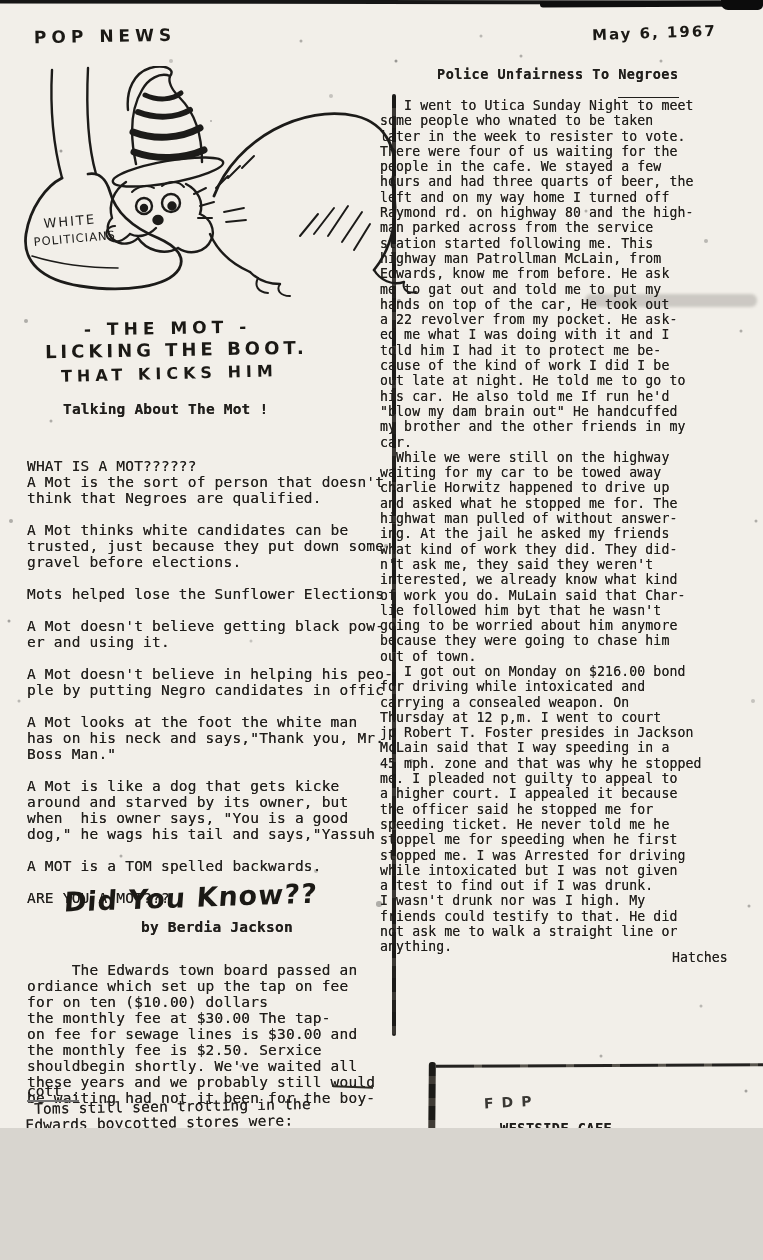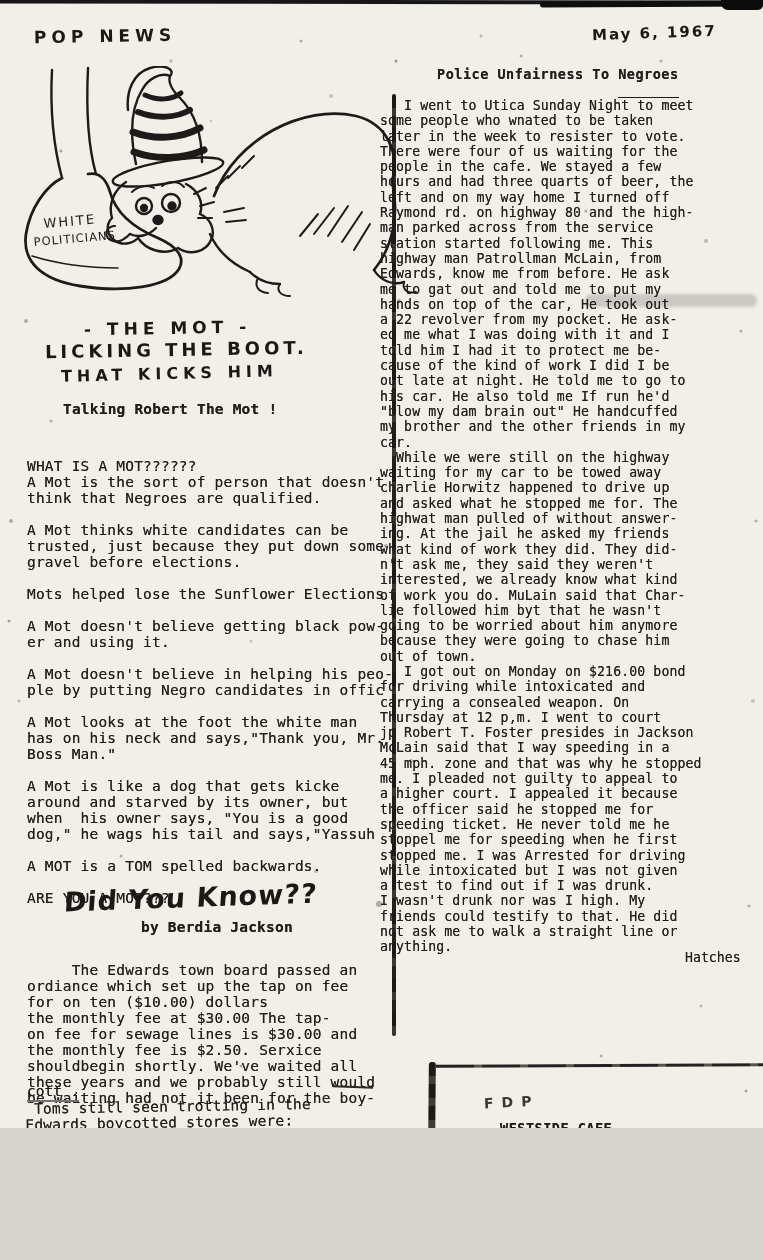--- a/index.html
+++ b/index.html
@@ -40,21 +40,21 @@
     90px 1130px 0 .5px rgba(20,20,20,.2),360px 1150px 0 .5px rgba(20,20,20,.25),
     410px 760px 0 1px rgba(20,20,20,.3),398px 300px 0 1px rgba(20,20,20,.35),
     25px 320px 0 1px rgba(20,20,20,.3),608px 1170px 0 1px rgba(20,20,20,.35);}
   
   .masthead{left:34px;top:26px;font-size:17px;font-weight:bold;letter-spacing:5px;transform:rotate(-1deg);}
   .date{left:592px;top:24px;font-size:15px;font-weight:bold;letter-spacing:2px;transform:rotate(-2deg);}
   
   .headline{left:437px;top:66px;font-size:13.5px;font-weight:bold;letter-spacing:.5px;}
   .headline .u{text-decoration:none;border-bottom:1.5px solid #201e1b;padding-bottom:15px;}
   .police-body{left:380px;top:98px;}
-  .signature{left:672px;top:950px;font-size:13.2px;margin-left:13px;}
+  .signature{left:672px;top:950px;font-size:13.2px;}
   
   .cartoon{left:18px;top:66px;}
   .cap1{left:84px;top:318px;font-size:17px;font-weight:600;letter-spacing:5px;transform:rotate(-1deg);}
   .cap2{left:45px;top:339px;font-size:18px;font-weight:600;letter-spacing:4px;transform:rotate(-1deg);}
   .cap3{left:61px;top:364px;font-size:16px;font-weight:600;letter-spacing:5px;transform:rotate(-1.5deg);}
   
   .mot-heading{left:63px;top:401px;font-size:14.5px;}
   .mot-body{left:27px;top:446px;margin-top:12px;}
   .dyk-title{left:64px;top:882px;font-size:27px;font-weight:bold;letter-spacing:1px;transform:rotate(-2deg) skewX(-6deg);}
   .dyk-byline{left:141px;top:919px;font-size:14.5px;}
@@ -191,21 +191,21 @@
       <path d="M210,110 L198,122 M222,100 L210,112 M236,90 L224,102" stroke-width="2"></path>
       <path d="M206,146 L226,142 M208,156 L228,154" stroke-width="1.8"></path>
     </g>
     <text x="26" y="162" font-size="13" fill="#1c1b19" font-family="DejaVu Sans, sans-serif" letter-spacing="2" transform="rotate(-5 26 162)">WHITE</text>
     <text x="16" y="180" font-size="11.5" fill="#1c1b19" font-family="DejaVu Sans, sans-serif" letter-spacing="1" transform="rotate(-5 16 180)">POLITICIANS</text>
   </svg>
   <div class="abs hand cap1">- THE MOT -</div>
   <div class="abs hand cap2">LICKING THE BOOT.</div>
   <div class="abs hand cap3">THAT KICKS HIM</div>
 
-  <div class="abs type left-col bold mot-heading">Talking Robert The Mot !</div>
+  <div class="abs type left-col bold mot-heading">Talking About The Mot !</div>
   <div class="abs type left-col mot-body">WHAT IS A MOT??????
 A Mot is the sort of person that doesn't
 think that Negroes are qualified.
 
 A Mot thinks white candidates can be
 trusted, just because they put down some
 gravel before elections.
 
 Mots helped lose the Sunflower Elections
 

